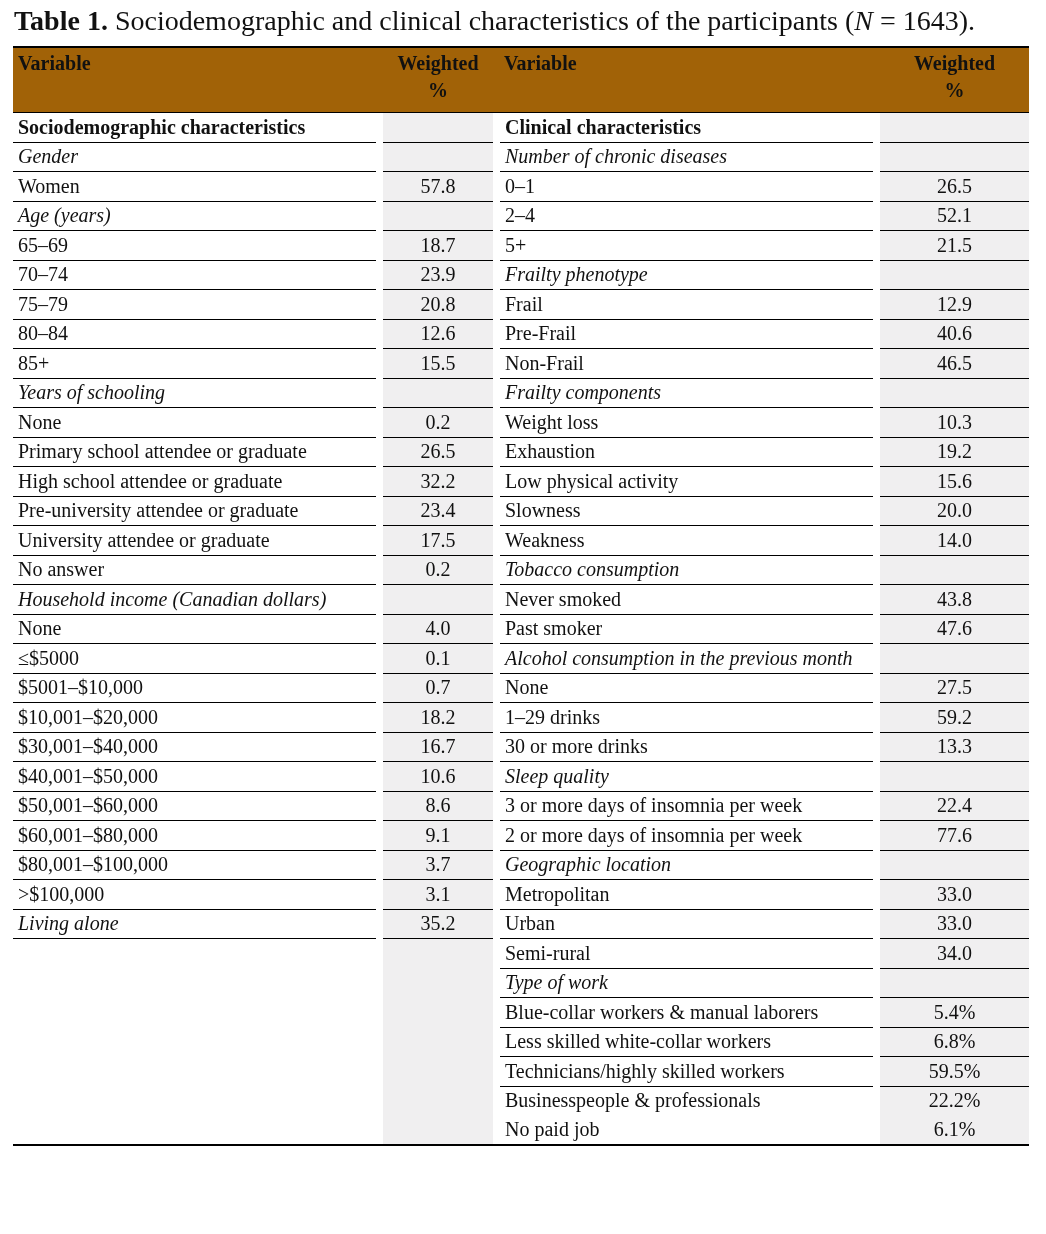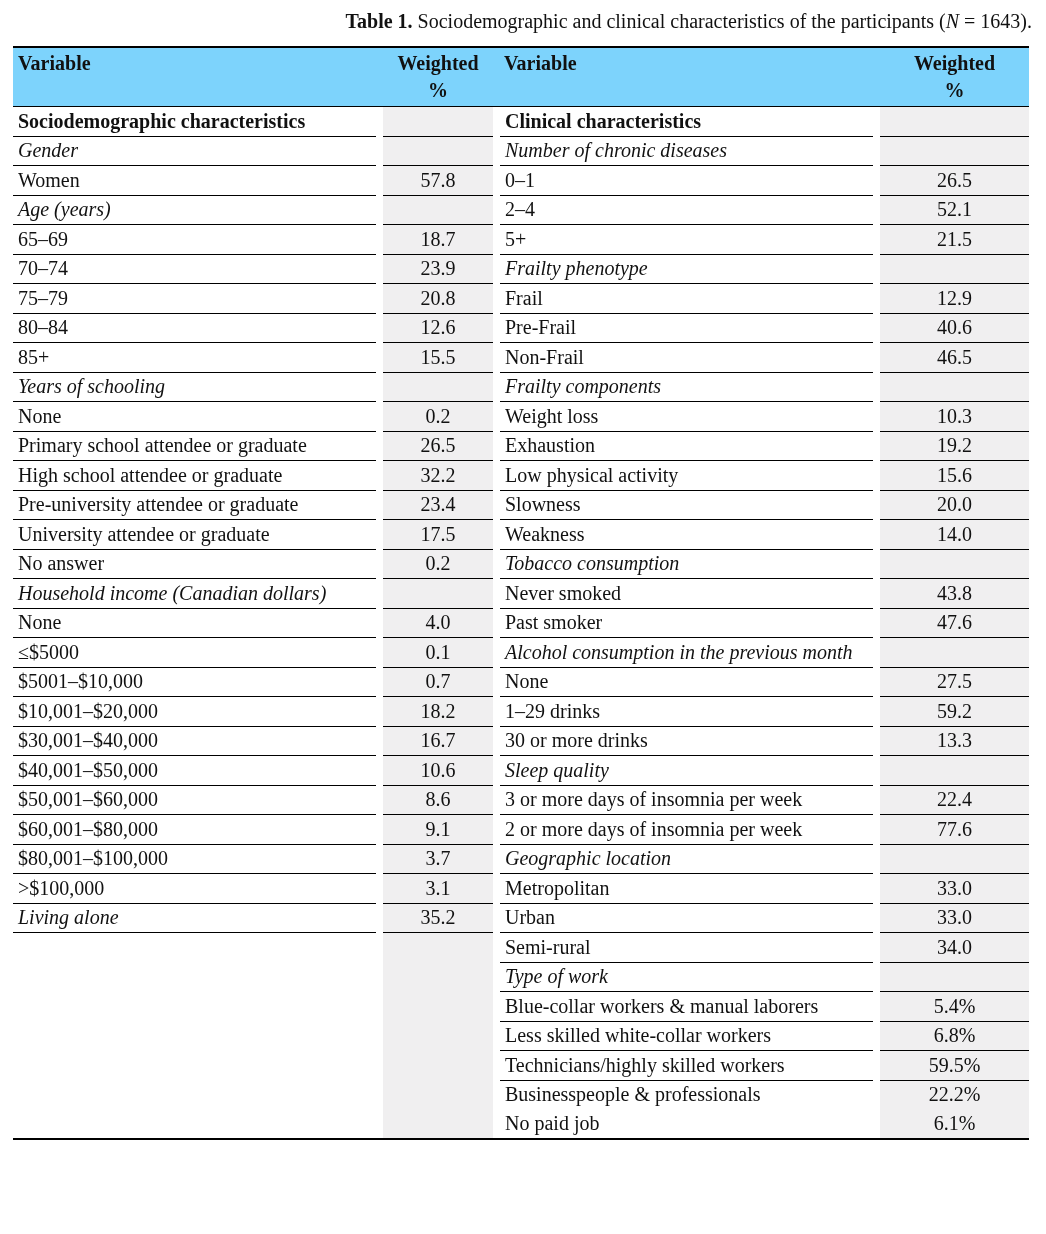--- a/index.html
+++ b/index.html
@@ -3,41 +3,40 @@
 <meta charset="utf-8">
 <style>
   html,body{margin:0;padding:0;background:#ffffff;}
   body{
     width:1046px;height:1234px;
     font-family:"Liberation Serif","DejaVu Serif",serif;
     color:#111111;
   }
   .caption{
     margin:8px 14px 0 14px;
-    font-size:20px;
+    font-size:28px;
     line-height:26px;
-    text-align:right;
   }
   .caption .cap-bold{font-weight:bold;}
   .caption .cap-italic{font-style:italic;}
   .table-wrap{
     margin:12px 0 0 13px;
     width:1016px;
     border-bottom:2.6px solid #000;
   }
   
   .thead{
     display:flex;
-    background:#7dd3fc;
+    background:#a16207;
     border-top:2.5px solid #000;
     border-bottom:1.6px solid #000;
     font-weight:bold;
     font-size:20px;
     line-height:27px;
-    padding:2px 0 2px 0;
+    padding:2px 0 8px 0;
     box-sizing:border-box;
   }
   .hc{box-sizing:border-box;}
   .hc1{width:370px;padding-left:5px;}
   .hc2{width:110px;text-align:center;}
   .hgap{width:7px;}
   .hc3{width:380px;padding-left:4px;}
   .hc4{width:149px;text-align:center;}
   
   .tbody{display:flex;align-items:flex-start;}

